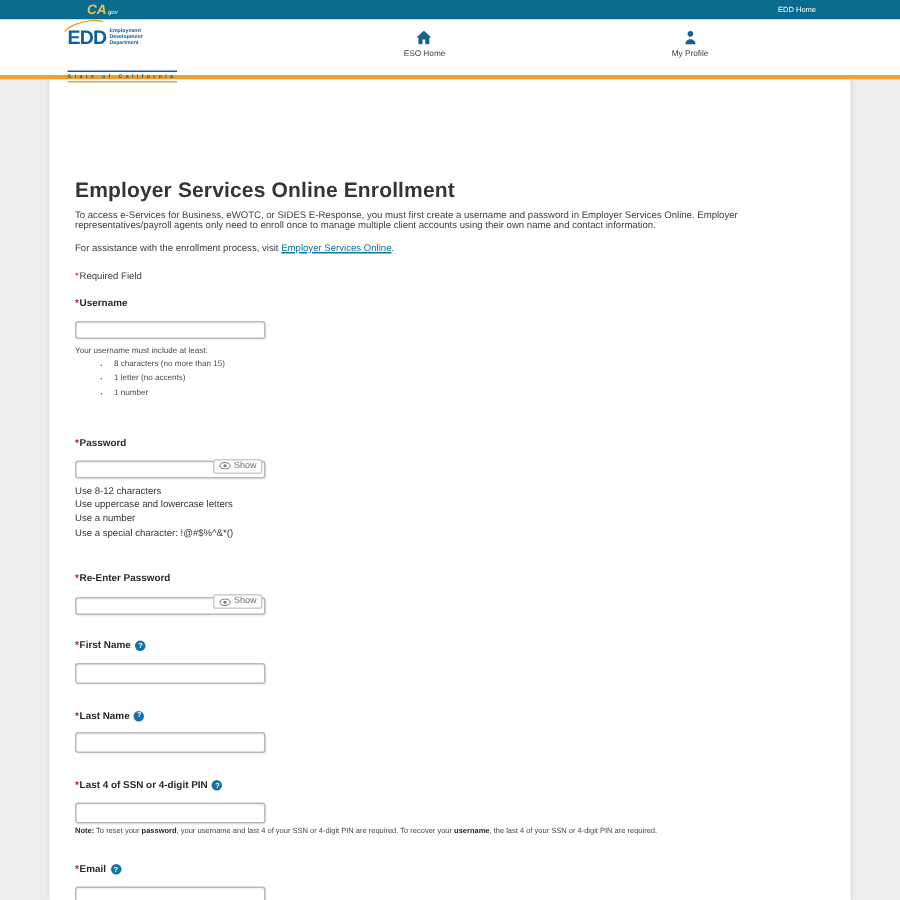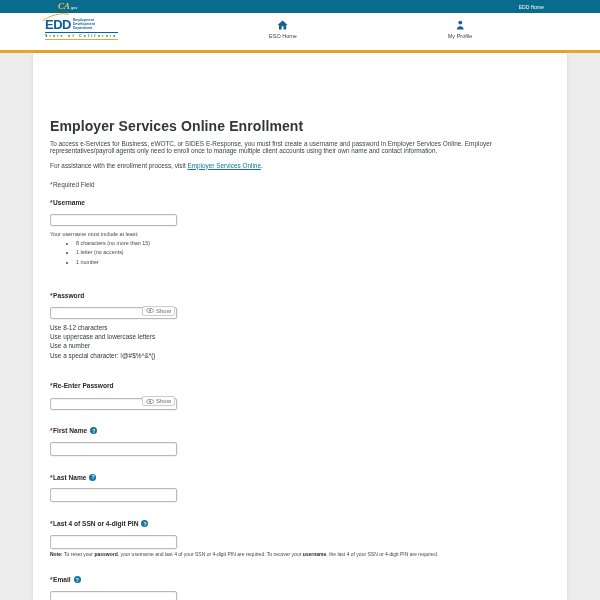--- a/index.html
+++ b/index.html
@@ -2,29 +2,29 @@
 <html><head>
 <meta charset="utf-8">
 <style>
   * { margin:0; padding:0; box-sizing:border-box; }
   html,body { width:600px; height:600px; }
   body { font-family:"Liberation Sans", sans-serif; background:#ededed; overflow:hidden; }
 
   
   .topbar { height:13px; background:#0a6c8c; display:flex; align-items:center; justify-content:space-between; padding:0 56px 0 58px; }
   .ca-logo { display:flex; align-items:flex-end; line-height:1; cursor:pointer; }
-  .ca-logo .ca { font-family:Liberation Serif, serif; font-style:italic; font-weight:bold; font-size:9px; color:#f3c04f; }
+  .ca-logo .ca { font-family:Liberation Sans, sans-serif; font-style:italic; font-weight:bold; font-size:9px; color:#f3c04f; }
   .ca-logo .gov { font-size:4px; color:#ffffff; margin-left:1px; margin-bottom:1px; }
   .topbar-link { color:#ffffff; font-size:5px; text-decoration:none; cursor:pointer; }
 
   
   .navbar { height:37px; background:#ffffff; position:relative; }
   .edd-logo { position:absolute; left:45px; top:5px; cursor:pointer; }
   .edd-arc { position:absolute; left:-5px; top:-4px; width:34px; height:16px; border:1.6px solid transparent; border-top-color:#f0a32a; border-radius:50%; transform:rotate(-14deg); }
-  .edd-row { display:flex; align-items:flex-end; gap:2px; border-bottom:0.8px solid #0e5f94; padding-bottom:1px; }
+  .edd-row { display:flex; align-items:flex-end; gap:2px; border-bottom:0.8px solid #0e5f94; padding-bottom:16px; }
   .edd-word { font-size:13px; font-weight:900; color:#0e5f94; letter-spacing:-0.5px; line-height:0.9; }
   .edd-lines { display:flex; flex-direction:column; }
   .edd-lines span { font-size:3.5px; font-weight:bold; color:#0e5f94; line-height:1.2; }
   .edd-state { font-size:3.6px; font-weight:bold; color:#0e5f94; letter-spacing:2.2px; padding:1px 0; border-bottom:1.6px solid #f0a32a; text-align:center; }
 
   .nav-item { position:absolute; top:7px; display:flex; flex-direction:column; align-items:center; gap:3px; text-decoration:none; cursor:pointer; }
   .nav-item.eso { left:283px; transform:translateX(-50%); }
   .nav-item.profile { left:460px; transform:translateX(-50%); }
   .nav-item span { font-size:5.5px; color:#3e4347; }
 

